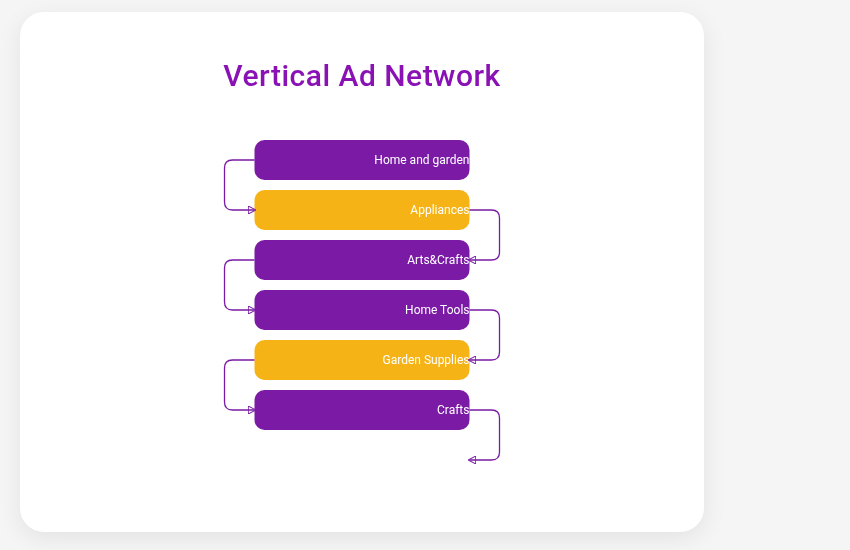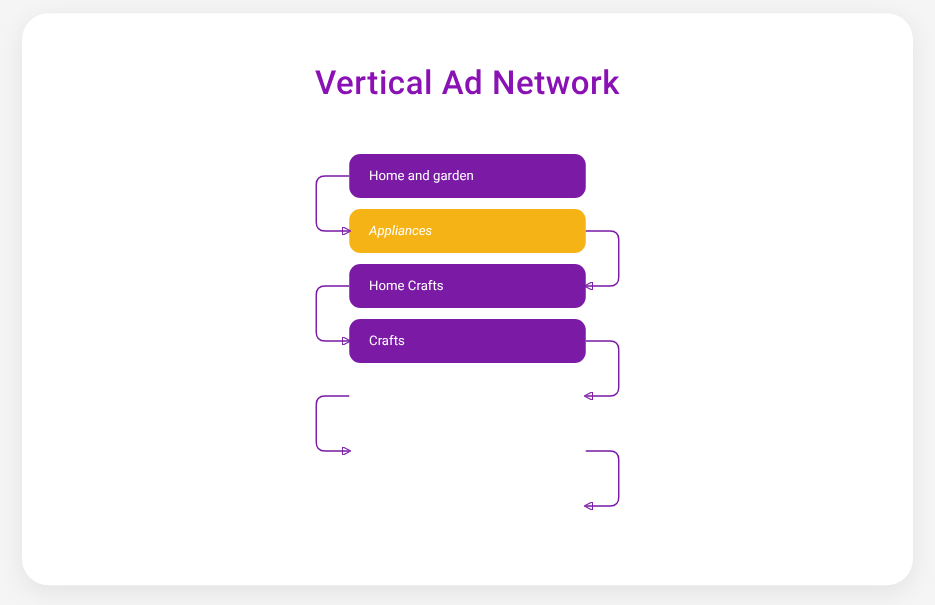--- a/index.html
+++ b/index.html
@@ -7,21 +7,21 @@
     padding: 0;
     width: 850px;
     height: 550px;
     background: #f5f5f5;
     font-family: -apple-system, BlinkMacSystemFont, "Segoe UI", Roboto, "Helvetica Neue", Arial, sans-serif;
   }
   .card {
     position: absolute;
     left: 20px;
     top: 12px;
-    width: 810px;
+    width: 684px;
     height: 520px;
     background: #ffffff;
     border-radius: 24px;
     box-shadow: 0 6px 24px rgba(0,0,0,0.08);
   }
   .title {
     position: absolute;
     top: 46px;
     left: 0;
     width: 100%;
@@ -43,23 +43,24 @@
     height: 40px;
     border-radius: 10px;
     color: #ffffff;
     font-size: 12px;
     font-weight: 400;
     display: flex;
     align-items: center;
     padding-left: 18px;
     margin-bottom: 10px;
     box-sizing: border-box;
+    justify-content: flex-end;
   }
   .purple { background: #7a1aa5; }
-  .orange { background: #f5b316; font-style: italic; }
+  .orange { background: #f5b316; }
   svg.connectors {
     position: absolute;
     top: 128px;
     left: 50%;
     transform: translateX(-50%);
     width: 340px; 
     height: 360px;
     pointer-events: none;
     overflow: visible;
   }
@@ -76,21 +77,27 @@
   <div class="title">Vertical Ad Network</div>
 
   <div class="stack">
     <div class="node purple">
       <span>Home and garden</span>
     </div>
     <div class="node orange">
       <span>Appliances</span>
     </div>
     <div class="node purple">
-      <span>Home Crafts</span>
+      <span>Arts&amp;Crafts</span>
+    </div>
+    <div class="node purple">
+      <span>Home Tools</span>
+    </div>
+    <div class="node orange">
+      <span>Garden Supplies</span>
     </div>
     <div class="node purple">
       <span>Crafts</span>
     </div>
   </div>
 
   <svg class="connectors" viewBox="0 0 340 360">
     <defs>
       <marker id="arrowR" viewBox="0 0 10 10" refX="8" refY="5" markerWidth="6" markerHeight="6" orient="auto-start-reverse">
         <path d="M 0 0 L 10 5 L 0 10 z" fill="#7a1aa5"></path>

